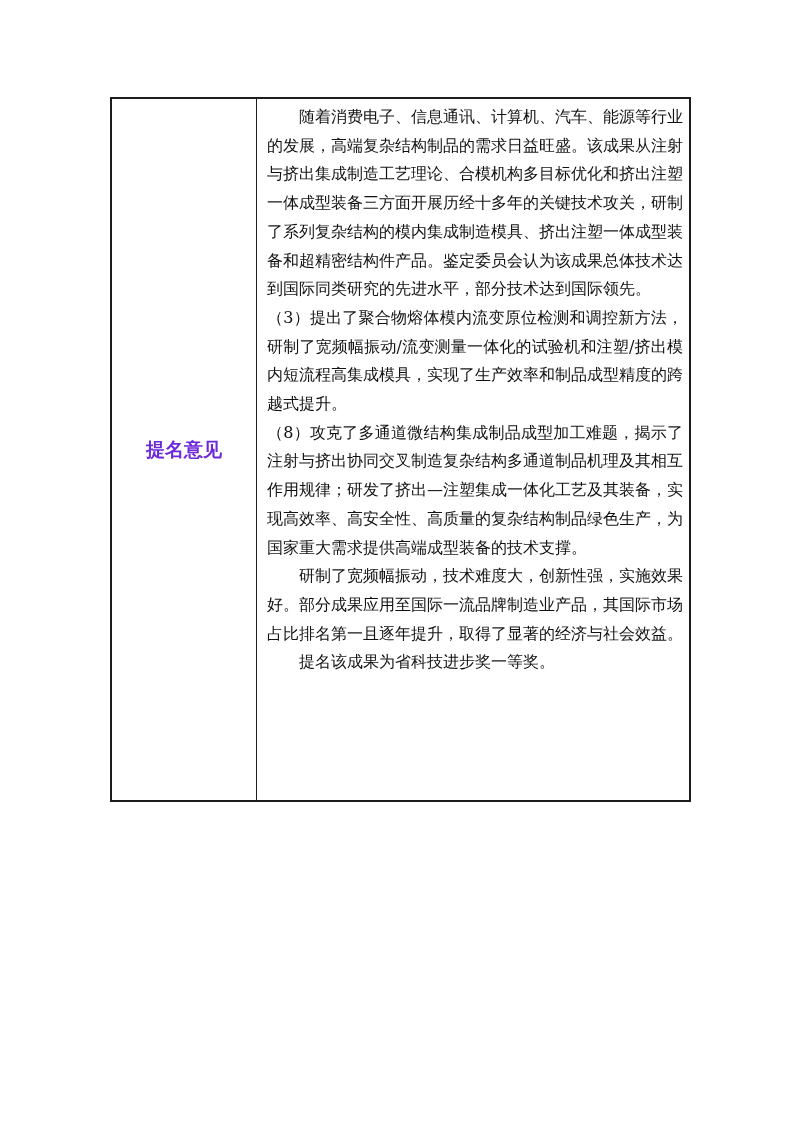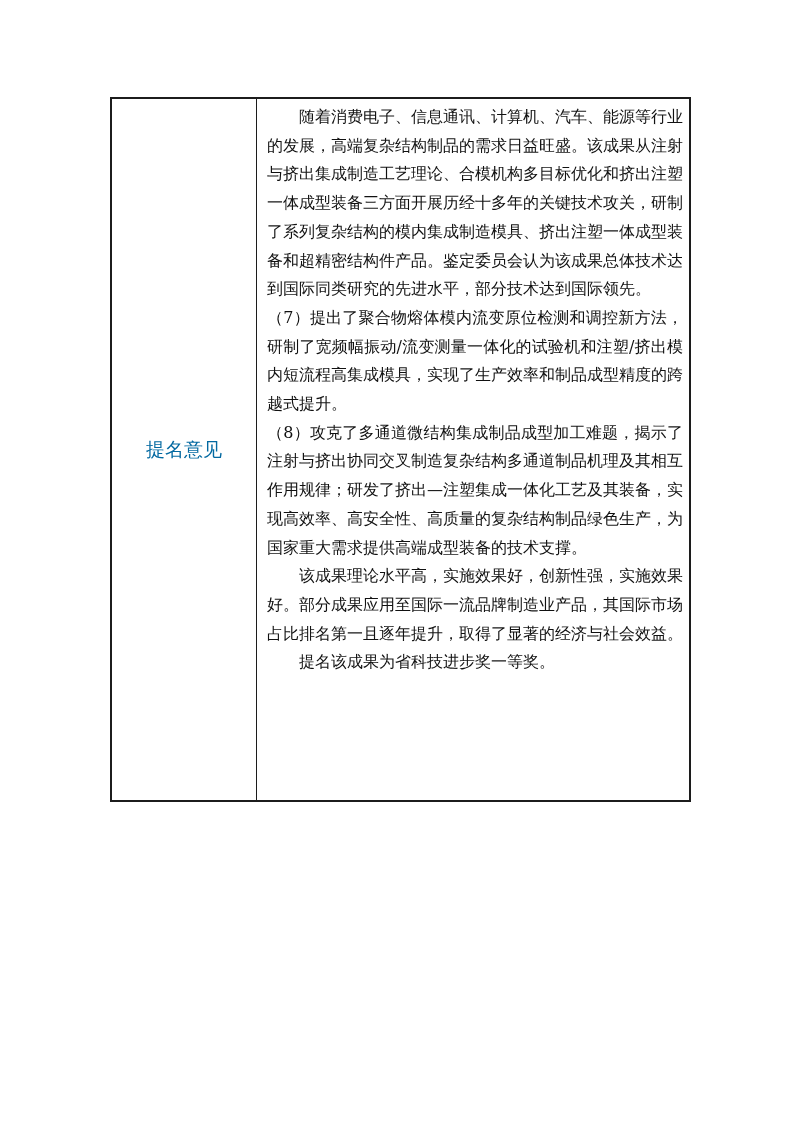--- a/index.html
+++ b/index.html
@@ -30,24 +30,24 @@
   .label-cell {
     width: 145px;
     min-width: 145px;
     box-sizing: border-box;
     border-right: 1px solid #1c1c1c;
     display: flex;
     align-items: center;
     justify-content: center;
   }
   .label-text {
-    font-weight: normal;
+    font-weight: bold;
     font-size: 19px;
     letter-spacing: 0px;
-    color: #0369a1;
+    color: #6d28d9;
   }
   .content-cell {
     flex: 1;
     box-sizing: border-box;
     padding: 4px 6px 0 10px;
     overflow: hidden;
   }
   .content-cell p {
     margin: 0;
     font-size: 16px;
@@ -64,19 +64,19 @@
 </head>
 <body>
 
 <div class="page">
   <div class="doc-table">
     <div class="label-cell">
       <span class="label-text">提名意见</span>
     </div>
     <div class="content-cell">
       <p class="indent">随着消费电子、信息通讯、计算机、汽车、能源等行业的发展，高端复杂结构制品的需求日益旺盛。该成果从注射与挤出集成制造工艺理论、合模机构多目标优化和挤出注塑一体成型装备三方面开展历经十多年的关键技术攻关，研制了系列复杂结构的模内集成制造模具、挤出注塑一体成型装备和超精密结构件产品。鉴定委员会认为该成果总体技术达到国际同类研究的先进水平，部分技术达到国际领先。</p>
-      <p>（7）提出了聚合物熔体模内流变原位检测和调控新方法，研制了宽频幅振动/流变测量一体化的试验机和注塑/挤出模内短流程高集成模具，实现了生产效率和制品成型精度的跨越式提升。</p>
+      <p>（3）提出了聚合物熔体模内流变原位检测和调控新方法，研制了宽频幅振动/流变测量一体化的试验机和注塑/挤出模内短流程高集成模具，实现了生产效率和制品成型精度的跨越式提升。</p>
       <p>（8）攻克了多通道微结构集成制品成型加工难题，揭示了注射与挤出协同交叉制造复杂结构多通道制品机理及其相互作用规律；研发了挤出—注塑集成一体化工艺及其装备，实现高效率、高安全性、高质量的复杂结构制品绿色生产，为国家重大需求提供高端成型装备的技术支撑。</p>
-      <p class="indent">该成果理论水平高，实施效果好，创新性强，实施效果好。部分成果应用至国际一流品牌制造业产品，其国际市场占比排名第一且逐年提升，取得了显著的经济与社会效益。</p>
+      <p class="indent">研制了宽频幅振动，技术难度大，创新性强，实施效果好。部分成果应用至国际一流品牌制造业产品，其国际市场占比排名第一且逐年提升，取得了显著的经济与社会效益。</p>
       <p class="indent">提名该成果为省科技进步奖一等奖。</p>
     </div>
   </div>
 </div>
 
 </body></html>

